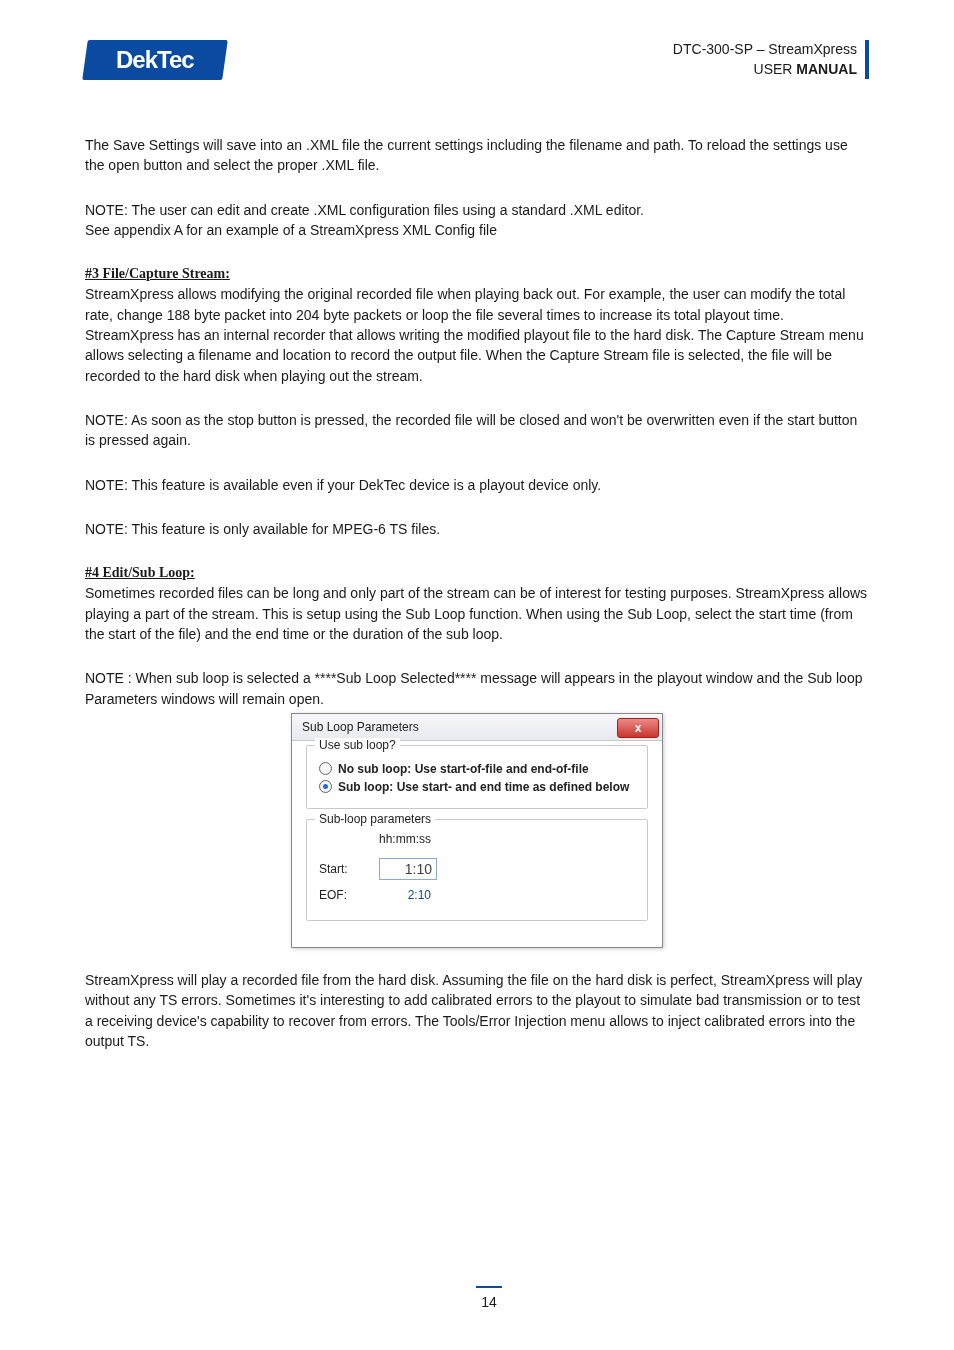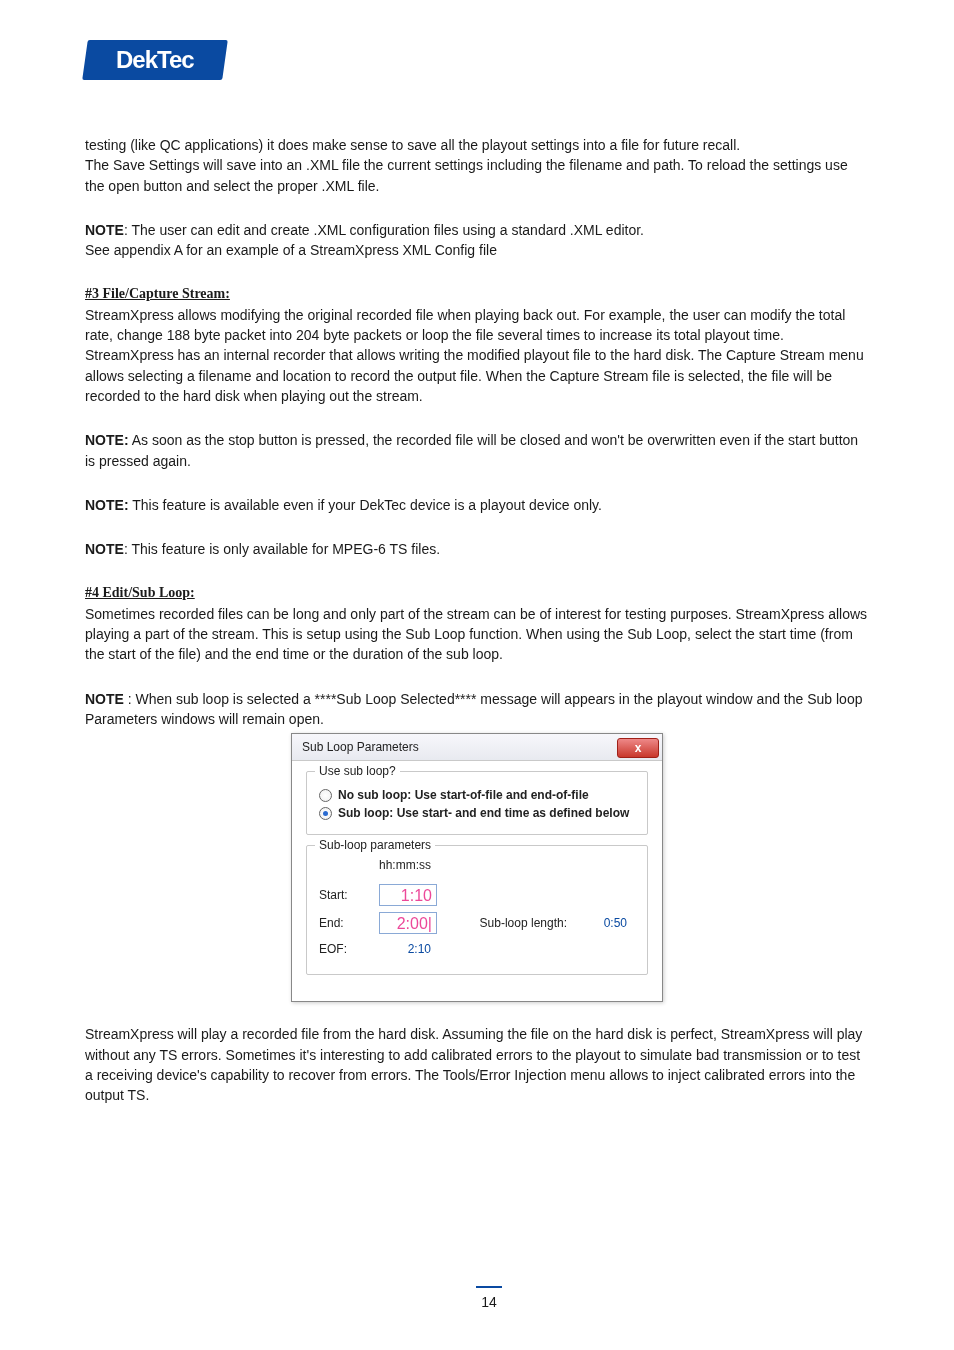--- a/index.html
+++ b/index.html
@@ -46,21 +46,21 @@
     border-right: 4px solid #0a4aa1;
     padding-right: 8px;
     line-height: 1.4;
   }
   .header-right .b { font-weight: 700; }
   .content p {
     margin: 0;
     line-height: 1.45;
   }
   .para-gap { height: 24px; }
-  .bold { font-weight: 700; }
+  .bold { font-weight: 400; }
   .heading {
     font-weight: 700;
     text-decoration: underline;
     font-family: Liberation Serif, serif;
   }
   .dialog-wrap {
     display: flex;
     justify-content: center;
     margin: 4px 0 22px 0;
   }
@@ -92,21 +92,21 @@
     border: 1px solid #a02018;
     border-radius: 3px;
     color: #fff;
     font-weight: 700;
     display: flex;
     align-items: center;
     justify-content: center;
     font-size: 12px;
     font-family: Arial, sans-serif;
   }
-  .dialog-inner { padding: 10px 14px 16px 14px; }
+  .dialog-inner { padding: 4px 14px 16px 14px; }
   .group {
     border: 1px solid #c9c9c9;
     border-radius: 2px;
     padding: 12px 12px 10px 12px;
     margin-bottom: 10px;
     position: relative;
   }
   .group-title {
     position: absolute;
     top: -8px;
@@ -145,26 +145,26 @@
   .param-head .hh { grid-column: 2; color:#222; }
   .param-row {
     display: grid;
     grid-template-columns: 60px 60px 1fr 60px;
     align-items: center;
     margin: 6px 0;
   }
   .val-box {
     border: 1px solid #8aa9d6;
     background: #fff;
-    color: #ec4899;
+    color: #404040;
     padding: 2px 4px;
     text-align: right;
     width: 48px;
     height: 16px;
-    font-size: 16px;
+    font-size: 14px;
   }
   .val-plain {
     color: #0a4aa1;
     text-align: right;
     width: 48px;
     padding: 2px 4px;
   }
   .footer {
     position: absolute;
     bottom: 40px;
@@ -179,24 +179,29 @@
   }
 </style>
 </head>
 <body>
 
 <div class="page">
   <div class="header">
     <div class="logo">
         <span>DekTec</span>
       </div>
+    <div class="header-right">
+      <div>DTC-300-SP – StreamXpress</div>
+      <div>
+        <span>USER</span> <span class="b">MANUAL</span>
+      </div>
+    </div>
   </div>
 
   <div class="content">
-    <p>testing (like QC applications) it does make sense to save all the playout settings into a file for future recall.</p>
     <p>The Save Settings will save into an .XML file the current settings including the filename and path. To reload the settings use the open button and select the proper .XML file.</p>
     <div class="para-gap"></div>
     <p><span class="bold">NOTE</span><span>: The user can edit and create .XML configuration files using a standard .XML editor.</span></p>
     <p>See appendix A for an example of a StreamXpress XML Config file</p>
     <div class="para-gap"></div>
     <p class="heading">#3 File/Capture Stream:</p>
     <p>StreamXpress allows modifying the original recorded file when playing back out. For example, the user can modify the total rate, change 188 byte packet into 204 byte packets or loop the file several times to increase its total playout time. StreamXpress has an internal recorder that allows writing the modified playout file to the hard disk. The Capture Stream menu allows selecting a filename and location to record the output file. When the Capture Stream file is selected, the file will be recorded to the hard disk when playing out the stream.</p>
     <div class="para-gap"></div>
     <p><span class="bold">NOTE:</span><span> As soon as the stop button is pressed, the recorded file will be closed and won't be overwritten even if the start button is pressed again.</span></p>
     <div class="para-gap"></div>
@@ -235,26 +240,20 @@
               <span></span>
               <span class="hh">hh:mm:ss</span>
             </div>
             <div class="param-row">
               <span>Start:</span>
               <span class="val-box">1:10</span>
               <span></span>
                 <span></span>
             </div>
             <div class="param-row">
-              <span>End:</span>
-              <span class="val-box">2:00|</span>
-              <span style="text-align:right;padding-right:8px;">Sub-loop length:</span>
-              <span class="val-plain">0:50</span>
-            </div>
-            <div class="param-row">
               <span>EOF:</span>
               <span class="val-plain" style="text-align:right;">2:10</span>
               <span></span>
                 <span></span>
             </div>
           </div>
         </div>
       </div>
     </div>
 

